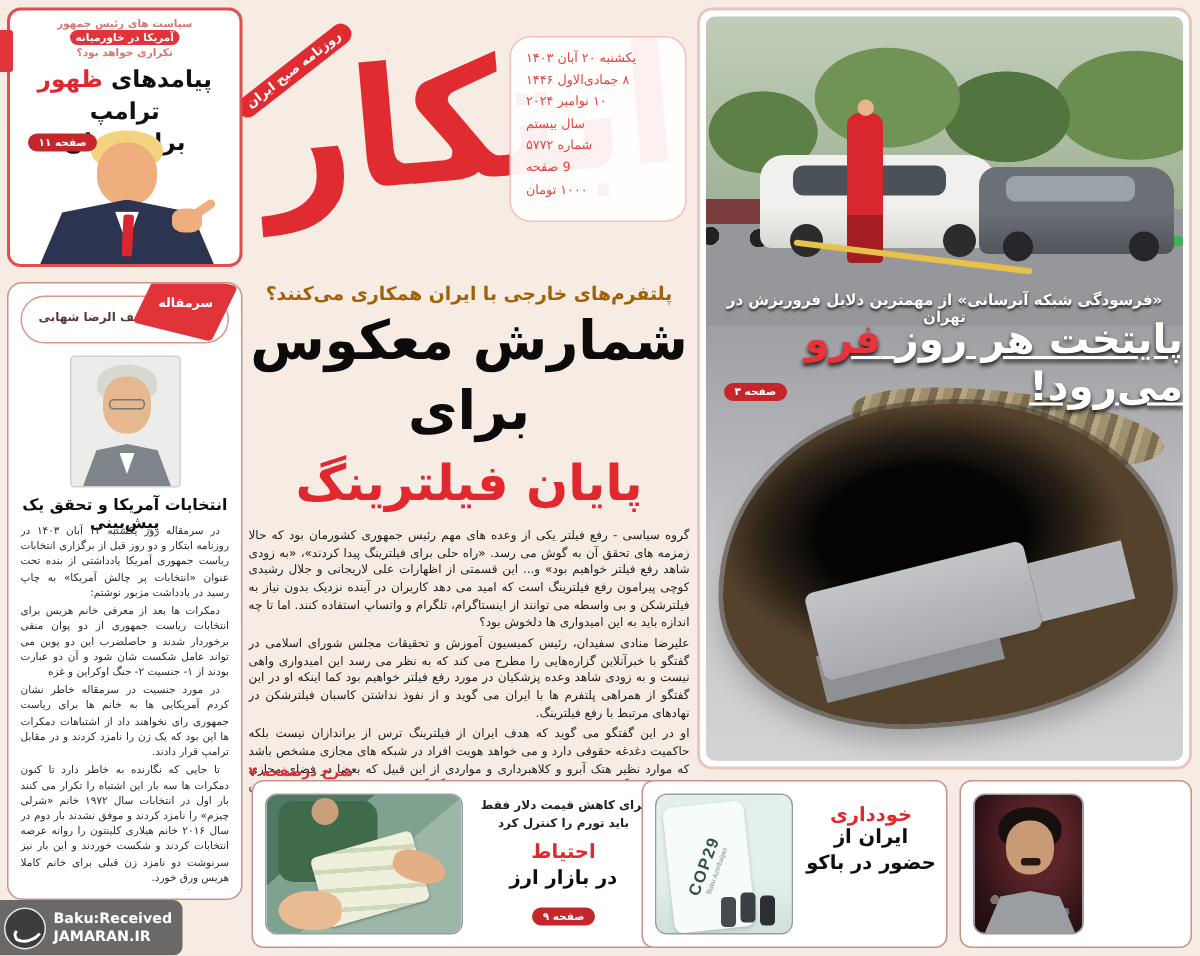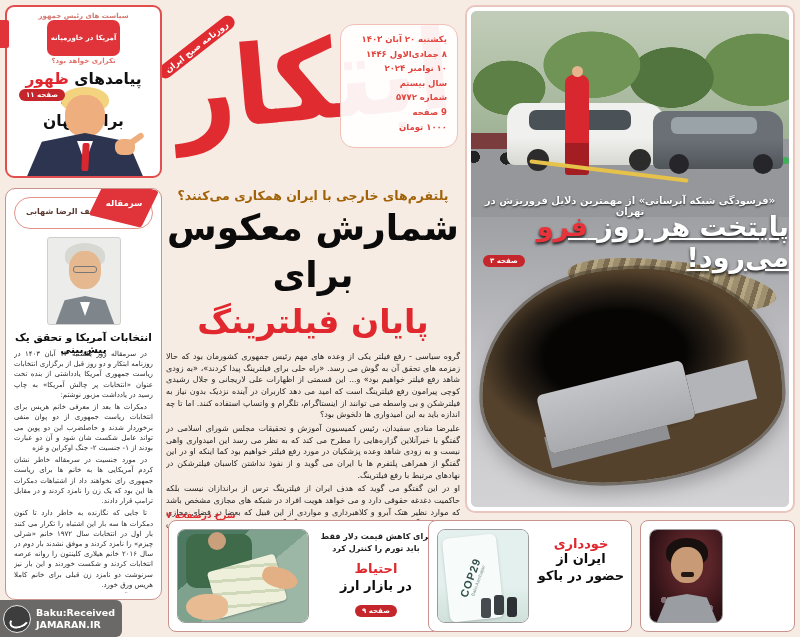--- a/index.html
+++ b/index.html
@@ -6,27 +6,27 @@
   *{box-sizing:border-box;font-family:"DejaVu Sans","Liberation Sans",sans-serif;}
   .page{position:relative;width:800px;height:637px;background:#f6ece3;overflow:hidden;direction:rtl;}
 
   
   .logo{position:absolute;left:146px;top:-24px;width:334px;height:210px;display:flex;align-items:center;justify-content:center;
         font-size:110px;font-weight:bold;color:#e02b31;transform:rotate(-5deg) scaleX(.95);z-index:0;line-height:1;}
   .tagline{position:absolute;left:150px;top:40px;z-index:1;background:#e02b31;color:#fff;font-size:8.5px;font-weight:bold;
         padding:2px 8px;border-radius:10px;transform:rotate(-38deg);white-space:nowrap;}
   .dates{position:absolute;left:340px;top:24px;width:118px;height:124px;z-index:2;background:rgba(255,255,255,.93);
         border:1px solid #f2bfb9;border-radius:14px;padding:7px 10px;color:#e2453f;font-size:8.5px;line-height:1.72;
-        text-align:right;font-weight:bold;}
+        text-align:left;font-weight:normal;}
 
   
   .trump-box{position:absolute;left:5px;top:5px;width:157px;height:173px;background:#fff;border:2px solid #e24d4d;
         border-radius:9px;z-index:3;overflow:hidden;text-align:center;}
   .tk-line1{margin-top:5px;font-size:7px;font-weight:bold;color:#d4766e;}
-  .tk-hl{background:#e0343a;color:#fff;border-radius:7px;padding:14px 4px;display:inline-block;}
+  .tk-hl{background:#e0343a;color:#fff;border-radius:7px;padding:1px 4px;display:inline-block;}
   .tk-line2{font-size:7px;font-weight:bold;color:#e0716b;margin-top:1px;}
   .t-headline{margin-top:4px;font-size:15.5px;font-weight:bold;color:#111;line-height:1.35;}
   .t-red{color:#e0282e;}
   .badge{display:inline-block;background:#c4262c;color:#fff;font-size:7px;font-weight:bold;padding:2px 7px;border-radius:9px;}
   .trump-badge{position:absolute;left:12px;top:82px;z-index:4;}
   .trump-photo{position:absolute;left:18px;bottom:-3px;width:120px;height:92px;}
   .t-hair{position:absolute;left:36px;top:0;width:48px;height:26px;background:#f4d37e;border-radius:50% 50% 45% 45%;}
   .t-face{position:absolute;left:40px;top:8px;width:40px;height:42px;background:#efae7d;border-radius:46%;}
   .t-suit{position:absolute;left:0;bottom:-2px;width:120px;height:48px;background:#2c3450;
         clip-path:polygon(0 100%,14% 18%,50% 0,86% 18%,100% 100%);}

